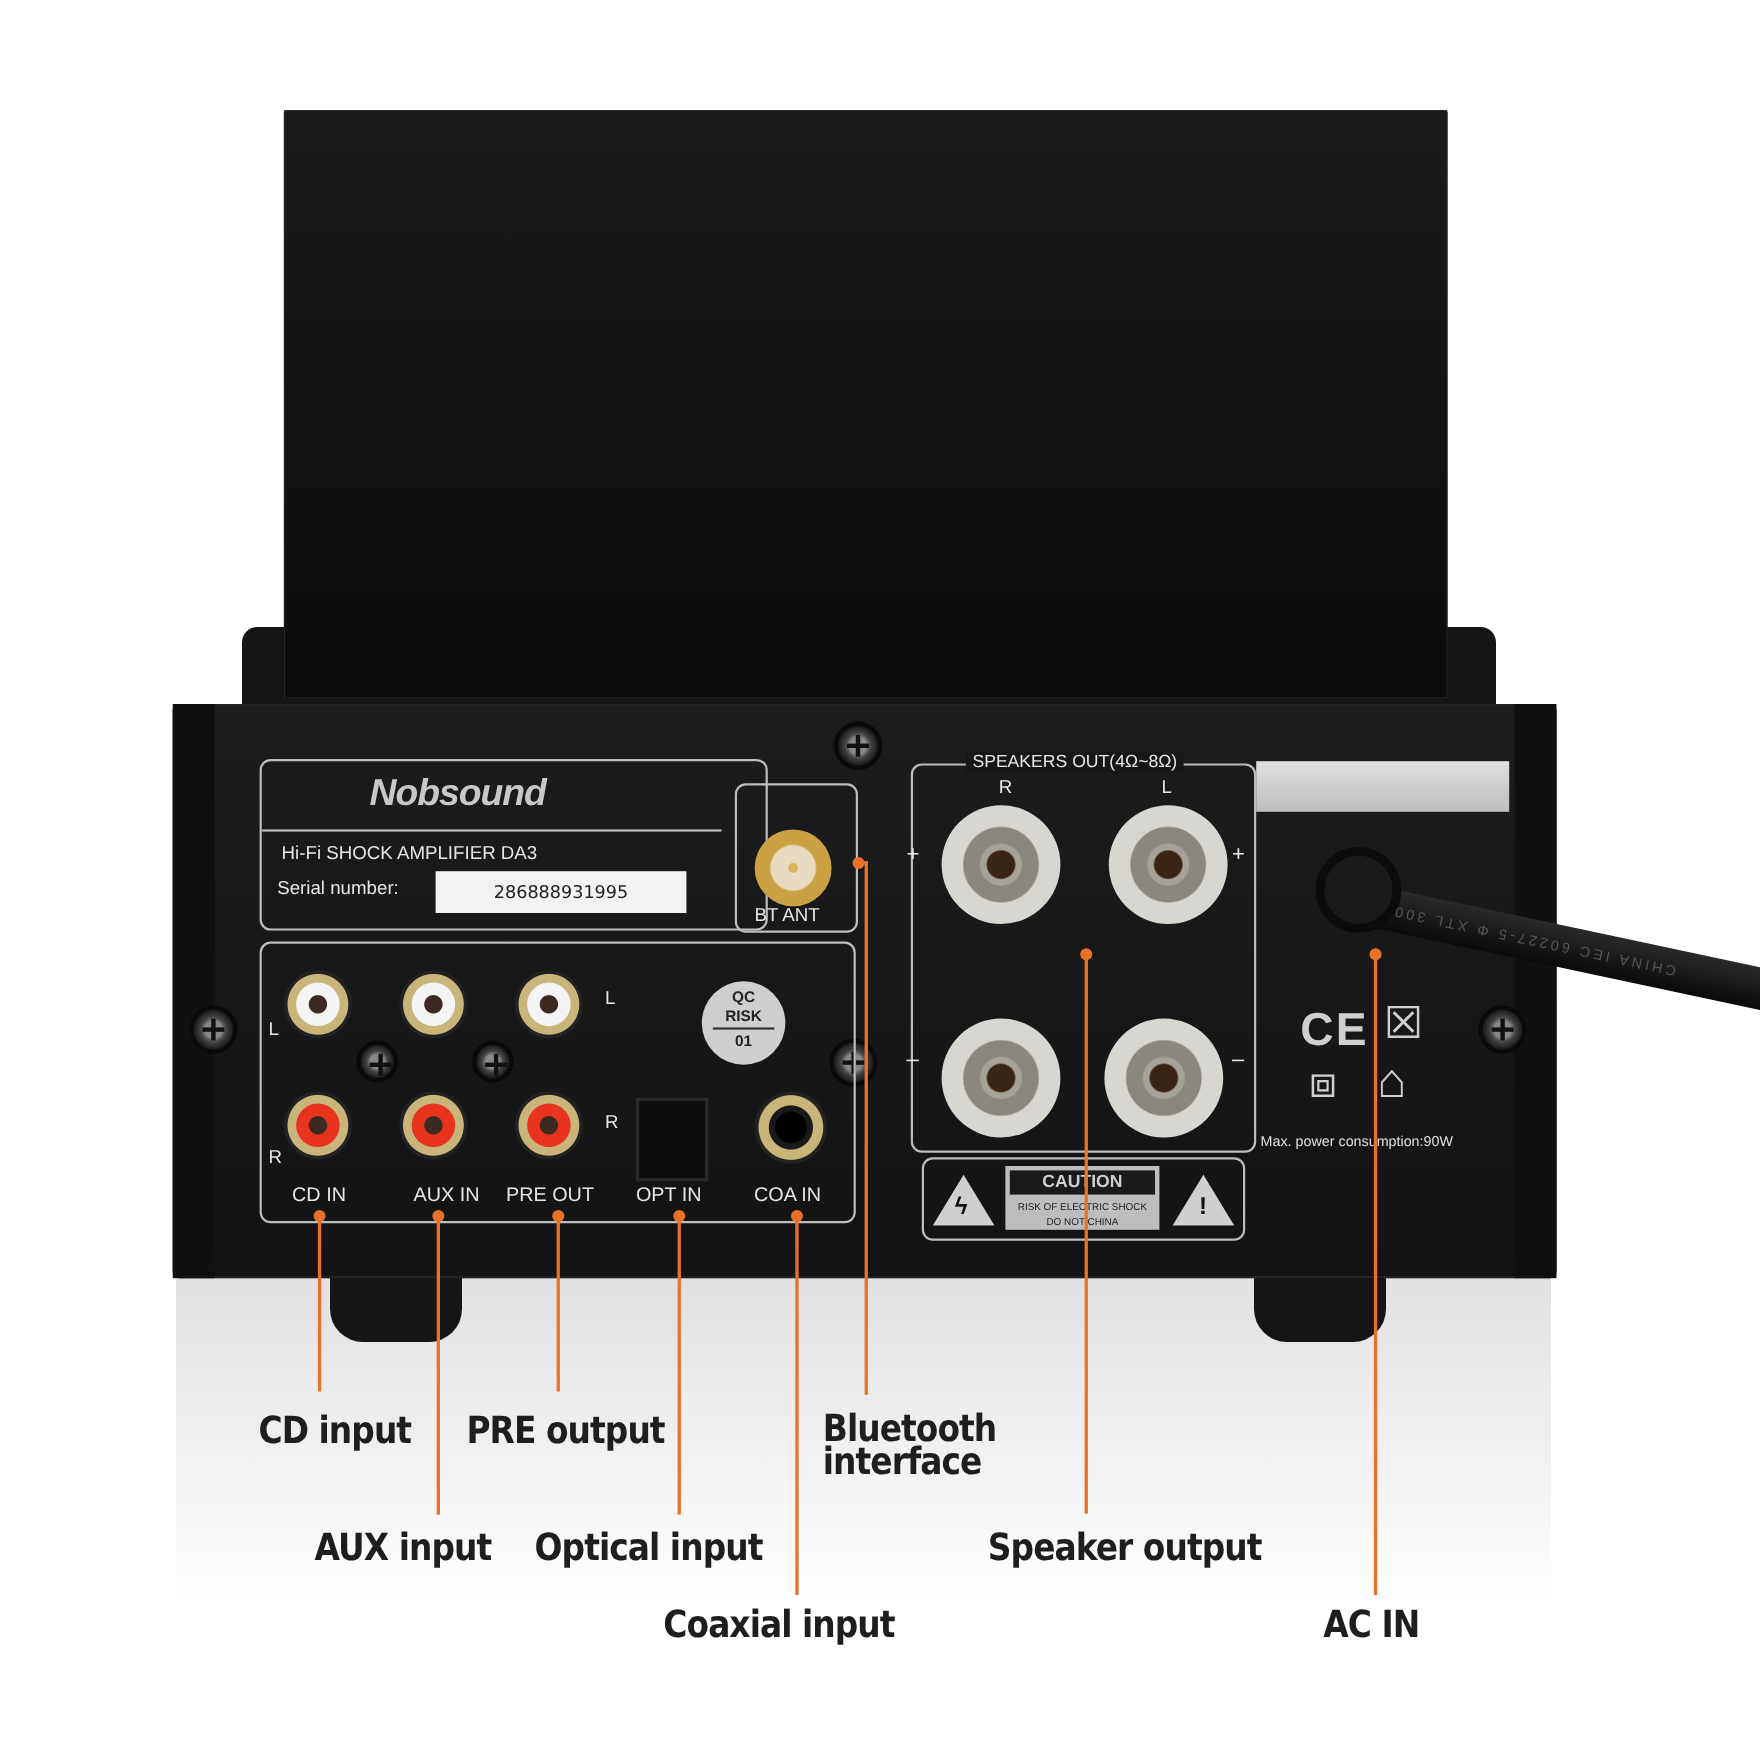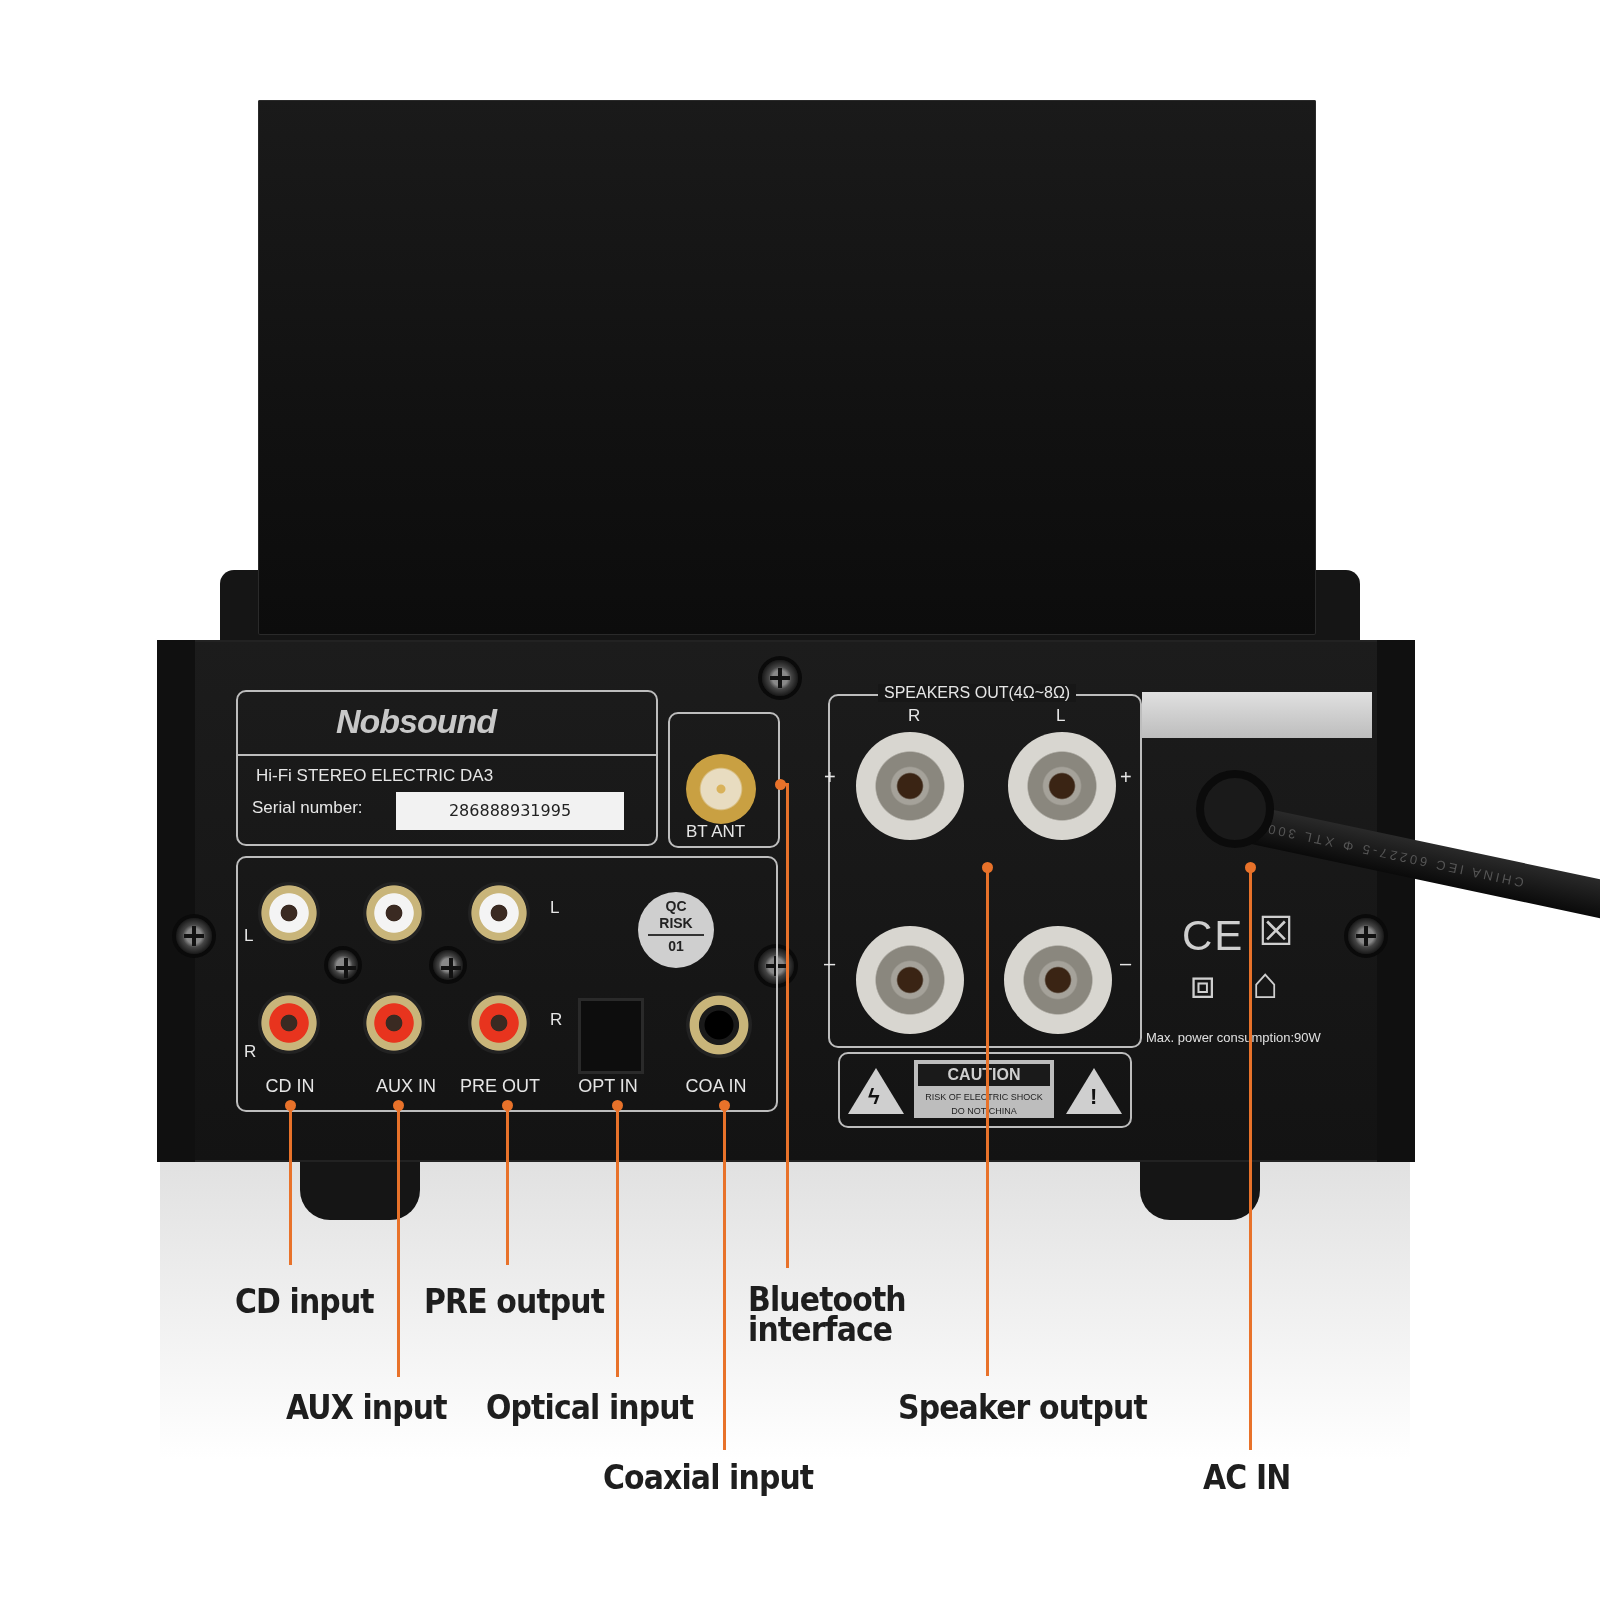--- a/index.html
+++ b/index.html
@@ -62,24 +62,24 @@
 <div class="abs chassis-side-l"></div>
 <div class="abs chassis-side-r"></div>
 
 <div class="abs screw" style="left:762px;top:660px;"></div>
 <div class="abs screw" style="left:176px;top:918px;"></div>
 <div class="abs screw" style="left:758px;top:948px;"></div>
 <div class="abs screw" style="left:1348px;top:918px;"></div>
 <div class="abs screw" style="left:328px;top:950px;width:30px;height:30px;"></div>
 <div class="abs screw" style="left:433px;top:950px;width:30px;height:30px;"></div>
 
-<div class="abs box" style="left:236px;top:690px;width:418px;height:152px;">
+<div class="abs box" style="left:236px;top:690px;width:418px;height:152px;padding-left:40px;">
   <div class="abs" style="left:0;top:62px;width:418px;border-top:2px solid #bdbdbd;"></div>
   <div class="abs logo" style="left:98px;top:10px;">Nobsound</div>
-  <div class="abs label-text" style="left:18px;top:74px;">Hi-Fi  STEREO  ELECTRIC  DA3</div>
+  <div class="abs label-text" style="left:18px;top:74px;">Hi-Fi  SHOCK  AMPLIFIER  DA3</div>
   <div class="abs label-text" style="left:14px;top:106px;">Serial number:</div>
   <div class="abs serial-box" style="left:158px;top:100px;width:228px;height:38px;">286888931995</div>
 </div>
 
 <div class="abs box" style="left:668px;top:712px;width:108px;height:132px;">
   <div class="abs bt" style="left:16px;top:40px;"></div>
   <div class="abs label-text" style="left:16px;top:108px;">BT ANT</div>
 </div>
 
 <div class="abs box" style="left:236px;top:856px;width:538px;height:252px;">
@@ -132,21 +132,21 @@
   </div>
   <div class="abs warn-tri" style="left:226px;top:14px;"></div>
   <span class="warn-sym" style="left:250px;top:30px;">!</span>
 </div>
 
 <div class="abs sticker" style="left:1142px;top:692px;width:230px;height:46px;"></div>
 <div class="abs cable" style="left:1225px;top:800px;width:420px;transform:rotate(12deg);">
   <span class="cable-text" style="margin-left:30px;line-height:38px;">CHINA IEC 60227-5 Φ XTL 300V</span>
 </div>
 <div class="abs grommet" style="left:1196px;top:770px;"></div>
-<div class="abs cert" style="left:1182px;top:912px;font-size:42px;font-weight:normal;letter-spacing:2px;">CE</div>
+<div class="abs cert" style="left:1182px;top:912px;font-size:42px;font-weight:bold;letter-spacing:2px;">CE</div>
 <div class="abs cert" style="left:1258px;top:908px;font-size:40px;">☒</div>
 <div class="abs cert" style="left:1190px;top:962px;font-size:40px;">⧈</div>
 <div class="abs cert" style="left:1252px;top:958px;font-size:44px;">⌂</div>
 <div class="abs maxpow" style="left:1146px;top:1030px;">Max. power consumption:90W</div>
 
 <div class="dot" style="left:285px;top:1100px;"></div>
 <div class="vline" style="left:289px;top:1105px;height:160px;"></div>
 <div class="dot" style="left:393px;top:1100px;"></div>
 <div class="vline" style="left:397px;top:1105px;height:272px;"></div>
 <div class="dot" style="left:502px;top:1100px;"></div>

